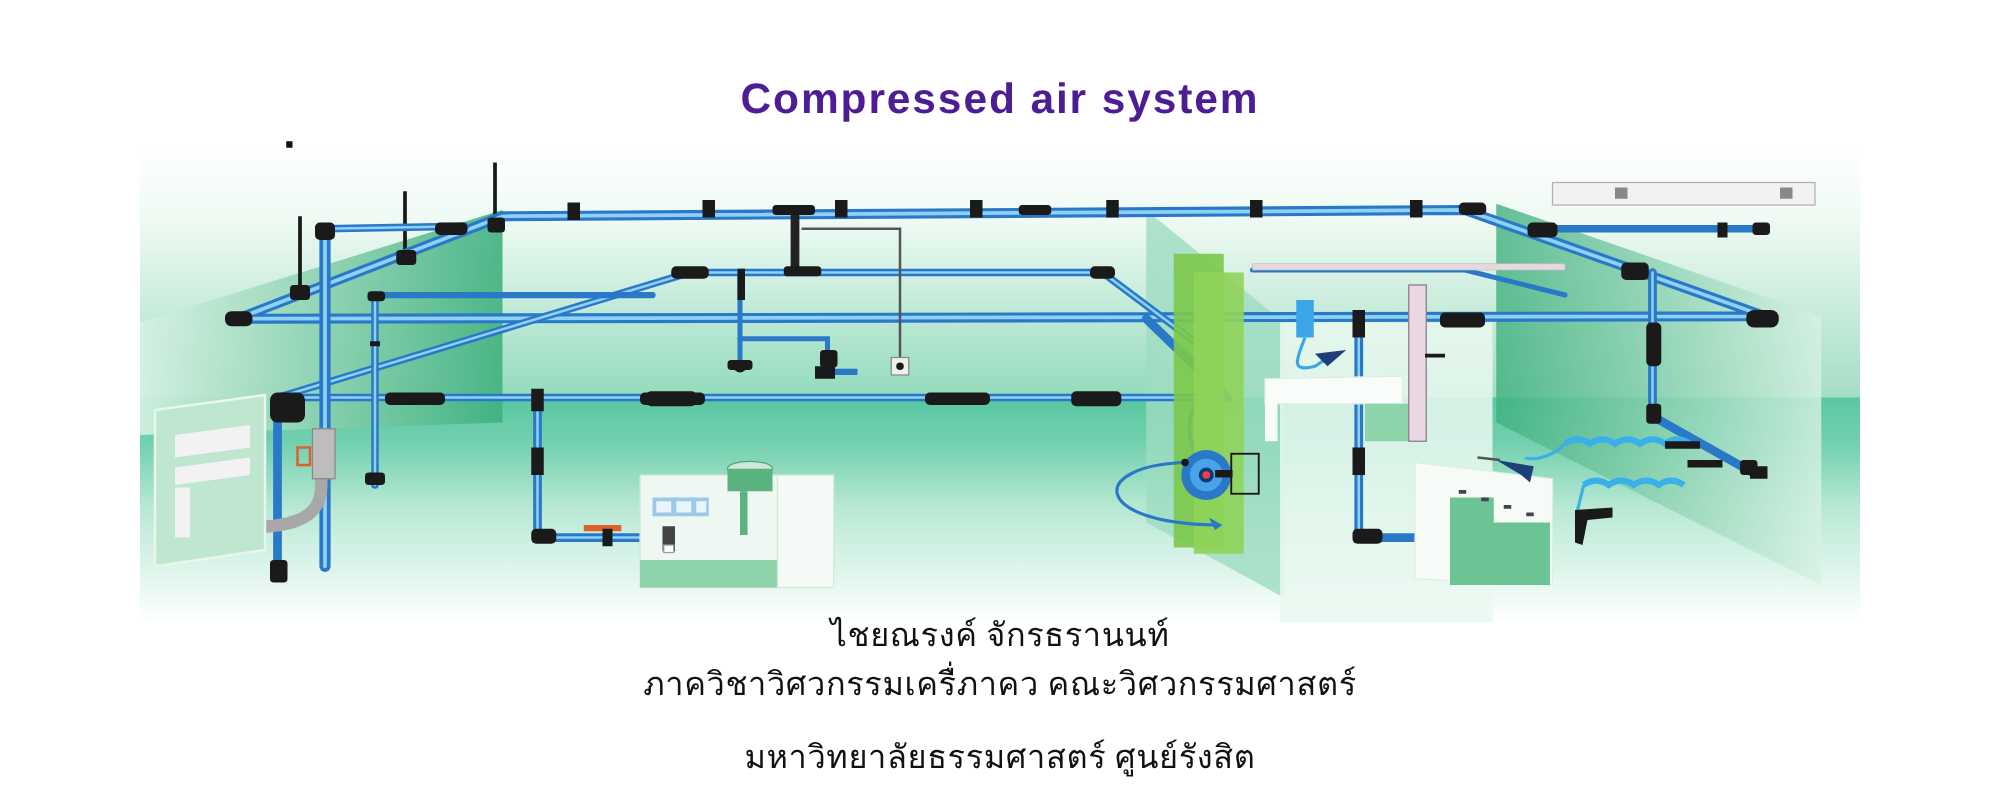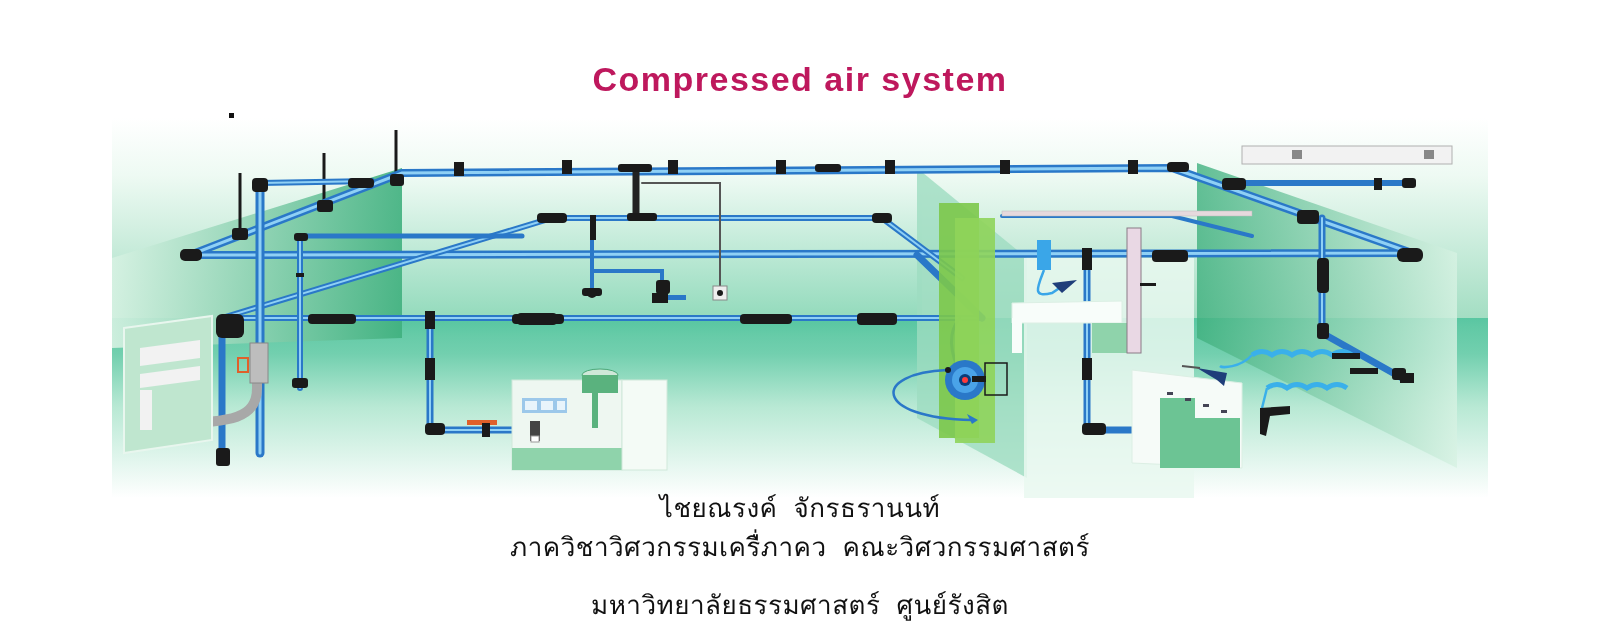--- a/index.html
+++ b/index.html
@@ -1,26 +1,26 @@
 <!DOCTYPE html>
 <html><head>
 <meta charset="utf-8">
 <style>
   html, body { margin: 0; padding: 0; background: #ffffff; }
   body { width: 1600px; height: 640px; position: relative; overflow: hidden; font-family: "Liberation Sans", sans-serif; }
   .title {
     position: absolute; left: 0; top: 60px; width: 1600px; text-align: center;
-    font-family: "Liberation Sans", sans-serif; font-weight: bold; font-size: 34px; color: #be185d;
+    font-family: "Liberation Sans", sans-serif; font-weight: bold; font-size: 34px; color: #4c1d95;
     letter-spacing: 1.5px;
   }
   .bullet-dot { position: absolute; left: 229px; top: 113px; width: 5px; height: 6px; background: #111; }
   .illustration { position: absolute; left: 112px; top: 118px; width: 1376px; height: 380px; }
   .caption {
     position: absolute; left: 0; width: 1600px; text-align: center; color: #111;
-    font-family: Liberation Mono, monospace; font-size: 26px; letter-spacing: 0.5px;
+    font-family: Liberation Serif, serif; font-size: 26px; letter-spacing: 0.5px;
   }
   .cap1 { top: 487px; }
   .cap2 { top: 526px; }
   .cap3 { top: 584px; }
 </style>
 </head>
 <body>
 
 <div class="title">Compressed air system</div>
 <div class="bullet-dot"></div>

